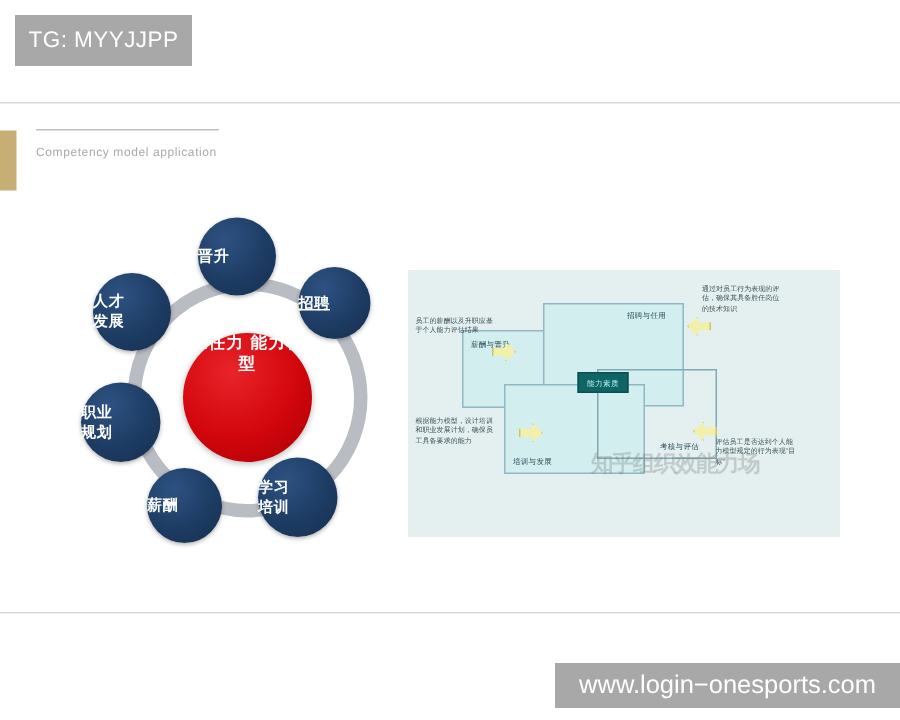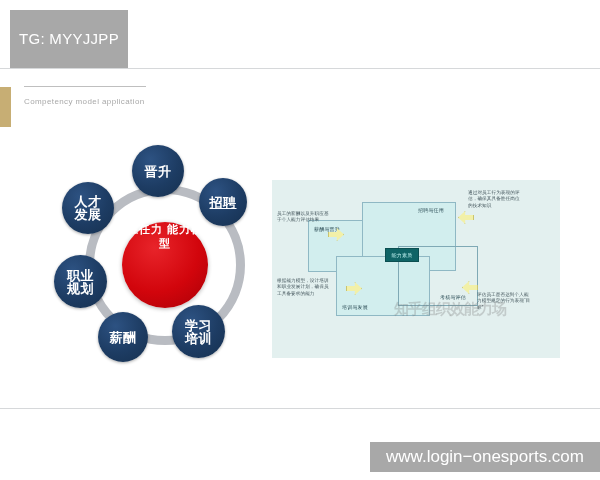--- a/index.html
+++ b/index.html
@@ -19,21 +19,21 @@
   
   #tg-badge {
     position: absolute;
     left: 10px;
     top: 10px;
     background: #a8a8a8;
     color: #ffffff;
     font-size: 15px;
     line-height: 26px;
     height: 26px;
-    padding: 16px 9px;
+    padding: 4px 9px;
     letter-spacing: 0.3px;
     white-space: nowrap;
     z-index: 40;
   }
 
   
   .hrule {
     position: absolute;
     left: 0;
     width: 600px;
@@ -105,23 +105,22 @@
     border: 9px solid #b9bcc2;
     box-sizing: border-box;
   }
   .node {
     position: absolute;
     border-radius: 50%;
     background: radial-gradient(circle at 35% 28%, #2d5282 0%, #1d3c63 55%, #16304f 100%);
     color: #ffffff;
     display: flex;
     align-items: center;
-    justify-content: center;
     text-align: center;
-    font-size: 13px;
+    font-size: 10px;
     font-weight: bold;
     line-height: 13px;
     letter-spacing: 0.5px;
     box-shadow: 0 1px 3px rgba(0,0,0,0.32);
     z-index: 3;
   }
   .node span { display: block; }
   #node-center {
     position: absolute;
     left: 82px;

